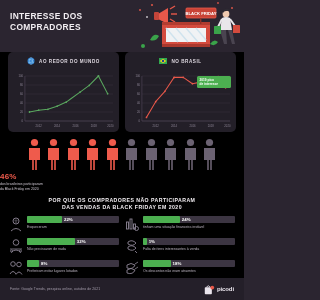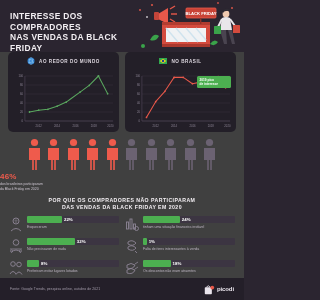--- a/index.html
+++ b/index.html
@@ -2,21 +2,21 @@
 <html><head>
 <meta charset="utf-8">
 <style>
   * { box-sizing: border-box; margin: 0; padding: 0; }
   html, body {
     width: 244px; height: 300px;
     background: #2b2530;
     font-family: "Liberation Sans", sans-serif;
     overflow: hidden;
   }
-  .page { position: relative; width: 244px; height: 300px; background: #404040; }
+  .page { position: relative; width: 244px; height: 300px; background: #000000; }
 
   
   .header {
     position: relative;
     height: 52px;
     background: #2b2530;
     padding: 11px 0 0 10px;
   }
   .header h1 {
     font-size: 8.4px;
@@ -129,21 +129,20 @@
   .brand-name { font-size: 6px; font-weight: bold; color: #e9e4ec; letter-spacing: -0.1px; }
 </style>
 </head>
 <body>
 
 <div class="page">
 
   <div class="header">
     <h1>
       <span>INTERESSE DOS COMPRADORES</span><br>
-      <span>NAS VENDAS DA BLACK FRIDAY</span>
     </h1>
     <div class="hero">
       <svg width="112" height="52" viewBox="0 0 112 52" xmlns="http://www.w3.org/2000/svg">
         <rect x="0" y="0" width="112" height="52" fill="#2b2530"></rect>
 
         <g fill="#e8584a" opacity="0.9">
           <circle cx="8" cy="10" r="1"></circle>
           <circle cx="20" cy="5" r="1.1"></circle>
           <circle cx="100" cy="8" r="1"></circle>
           <circle cx="86" cy="3" r="0.9"></circle>

